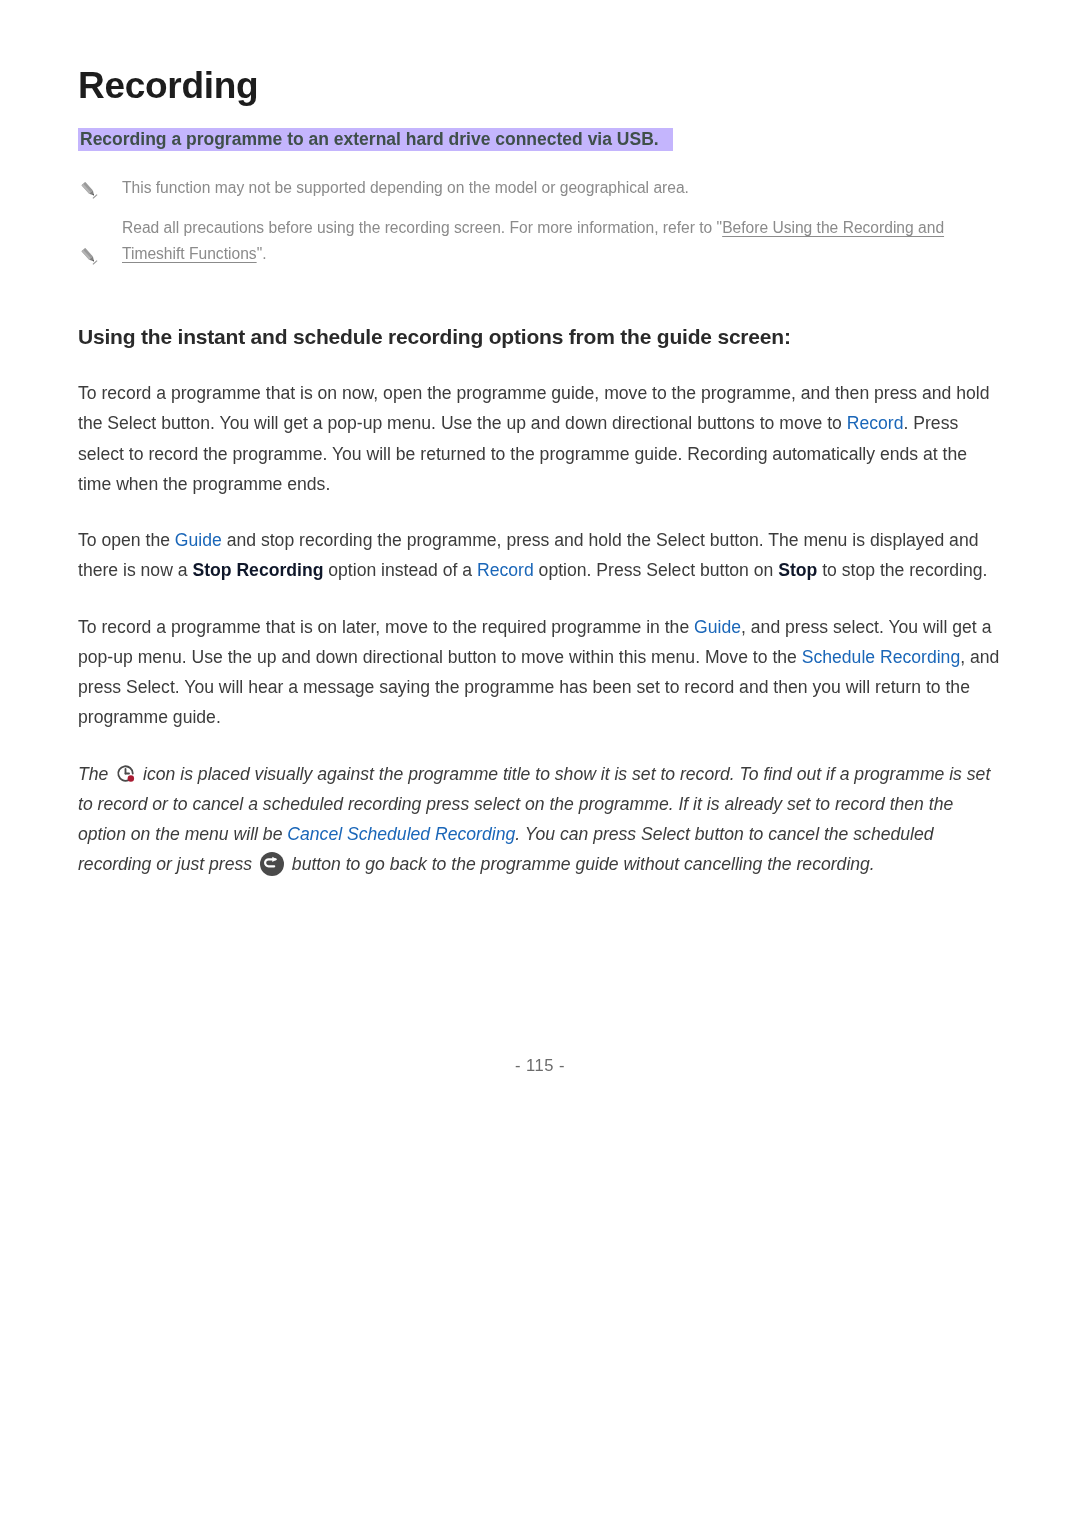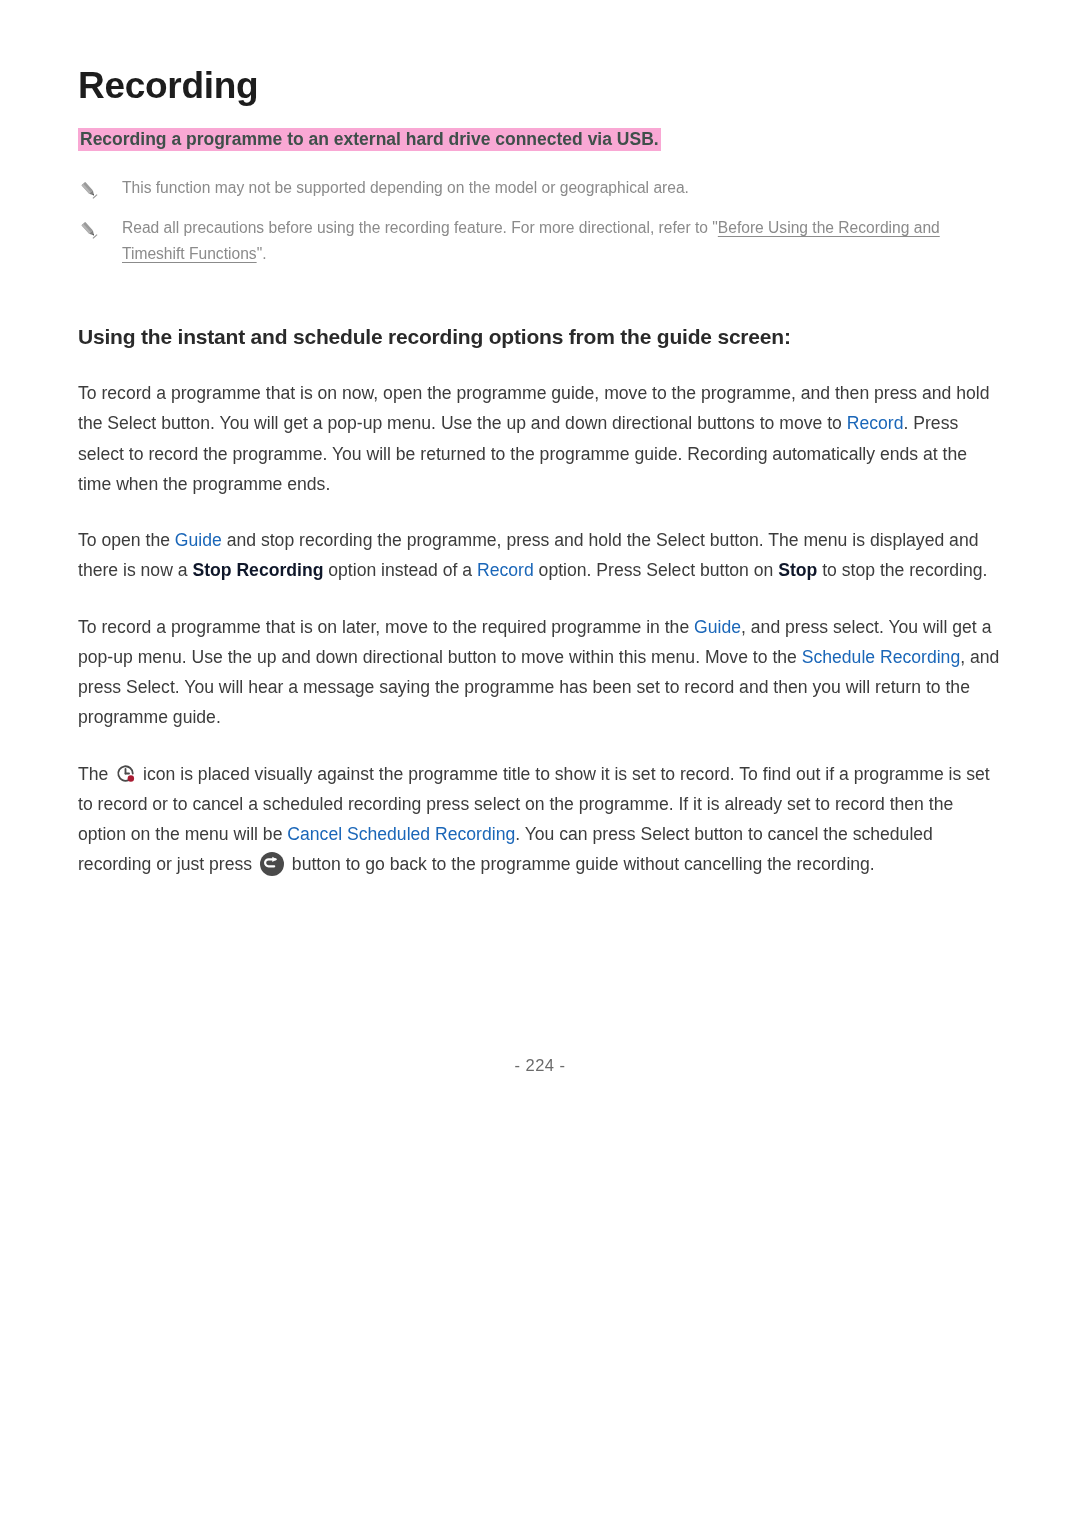--- a/index.html
+++ b/index.html
@@ -33,37 +33,37 @@
     padding-top: 64px;
     line-height: 1.18;
   }
 
   
   .subtitle-wrap {
     margin-top: 17px;
   }
   .subtitle {
     display: inline;
-    background: #f9a8d4;
+    background: #c4b5fd;
     color: #3f4f4a;
     font-size: 17.5px;
     font-weight: bold;
     line-height: 1.62;
-    padding: 1px 2px 2px 2px;
+    padding: 1px 14px 2px 2px;
     box-decoration-break: clone;
     -webkit-box-decoration-break: clone;
   }
 
   
   .notes {
     margin-top: 22px;
   }
   .note {
     display: flex;
-    align-items: flex-start;
+    align-items: flex-end;
     margin-bottom: 14px;
   }
   .note-icon {
     flex: 0 0 auto;
     width: 22px;
     height: 22px;
     margin-top: 4px;
     margin-right: 22px;
   }
   .note-icon svg { display: block; }
@@ -94,21 +94,21 @@
   
   .body-block { margin-top: 28px; }
   p.para {
     font-size: 17.6px;
     line-height: 1.72;
     color: #3c3c3c;
     margin: 0 0 26px 0;
     max-width: 930px;
     text-align: left;
   }
-  p.para:last-child { margin-bottom: 4px; }
+  p.para:last-child { margin-bottom: 4px; font-style: italic; }
 
   .lnk {
     color: #1a66b8;
   }
   .lnk-b {
     color: #0f172a;
     font-weight: bold;
   }
 
   
@@ -167,21 +167,21 @@
         <svg viewBox="0 0 22 22" width="22" height="22" aria-hidden="true">
           <g transform="rotate(-42 11 11)">
             <rect x="8.6" y="2.4" width="5.0" height="11.6" rx="0.6" fill="#9a9a9a"></rect>
             <rect x="8.6" y="2.4" width="2.3" height="11.6" fill="#b4b4b4"></rect>
             <polygon points="8.6,14.0 13.6,14.0 11.1,18.4" fill="#7e7e7e"></polygon>
             <polygon points="10.3,16.9 11.9,16.9 11.1,18.4" fill="#4d4d4d"></polygon>
             <rect x="8.3" y="19.2" width="5.6" height="1.3" fill="#9a9a9a"></rect>
           </g>
         </svg>
       </span>
-      <div class="note-text"><span>Read all precautions before using the recording feature. For more directional, refer to "</span><a class="xref" href="#">Before Using the Recording and Timeshift Functions</a><span>".</span></div>
+      <div class="note-text"><span>Read all precautions before using the recording screen. For more information, refer to "</span><a class="xref" href="#">Before Using the Recording and Timeshift Functions</a><span>".</span></div>
     </div>
 
   </div>
 
   <h2 class="section-heading">Using the instant and schedule recording options from the guide screen:</h2>
 
   <div class="body-block">
 
     <p class="para"><span>To record a programme that is on now, open the programme guide, move to the programme, and then press and hold the Select button. You will get a pop-up menu. Use the up and down directional buttons to move to </span><span class="lnk">Record</span><span>. Press select to record the programme. You will be returned to the programme guide. Recording automatically ends at the time when the programme ends.</span></p>
 
@@ -195,15 +195,15 @@
             <line x1="11" y1="11" x2="14.7" y2="11" stroke="#4a4a4a" stroke-width="1.9" stroke-linecap="round"></line>
             <circle cx="16.6" cy="16.3" r="3.4" fill="#a81b32"></circle>
           </svg></span><span> icon is placed visually against the programme title to show it is set to record. To find out if a programme is set to record or to cancel a scheduled recording press select on the programme. If it is already set to record then the option on the menu will be </span><span class="lnk">Cancel Scheduled Recording</span><span>. You can press Select button to cancel the scheduled recording or just press </span><span class="inline-icon icon-return"><svg viewBox="0 0 26 26" width="26" height="26" aria-hidden="true">
             <circle cx="13" cy="13" r="12" fill="#4a4a4a"></circle>
             <path d="M16.6 8.3 L9.6 8.3 A3.5 3.5 0 0 0 9.6 15.3 L15.2 15.3" fill="none" stroke="#ffffff" stroke-width="2.2" stroke-linecap="round" stroke-linejoin="round"></path>
             <polygon points="17.9,8.3 13.3,5.7 13.3,10.9" fill="#ffffff"></polygon>
           </svg></span><span> button to go back to the programme guide without cancelling the recording.</span></p>
 
   </div>
 
-  <div class="page-footer">- 224 -</div>
+  <div class="page-footer">- 115 -</div>
 
 </div>
 
 </body></html>

